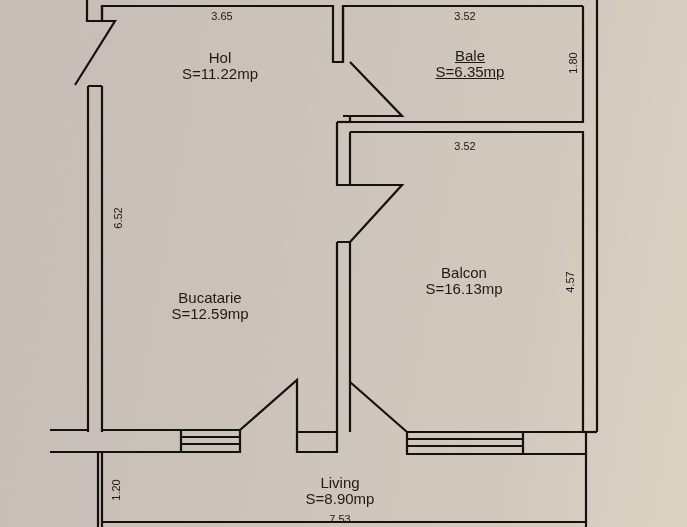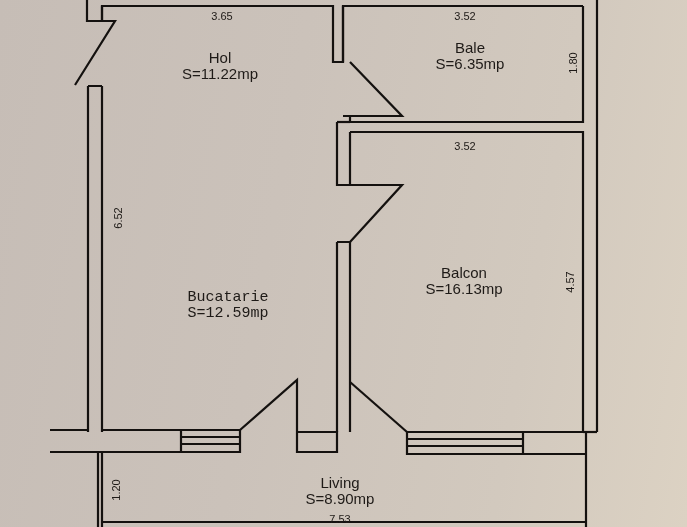--- a/index.html
+++ b/index.html
@@ -69,25 +69,25 @@
     <path d="M98,452 L98,527 M102,452 L102,527"></path>
     <path d="M102,522 L587,522"></path>
     <path d="M586,432 L586,527"></path>
   </g>
 </svg>
 
 <div class="lbl" style="left:220px; top:50px;">
   <div>Hol</div>
   <div>S=11.22mp</div>
 </div>
-<div class="lbl" style="left:470px; top:40px;">
+<div class="lbl" style="left:470px; top:48px;text-decoration:underline;">
   <div>Bale</div>
   <div>S=6.35mp</div>
 </div>
-<div class="lbl" style="left:228px; top:290px;font-family:Liberation Mono, monospace;">
+<div class="lbl" style="left:210px; top:290px;">
   <div>Bucatarie</div>
   <div>S=12.59mp</div>
 </div>
 <div class="lbl" style="left:464px; top:265px;">
   <div>Balcon</div>
   <div>S=16.13mp</div>
 </div>
 <div class="lbl" style="left:340px; top:475px;">
   <div>Living</div>
   <div>S=8.90mp</div>

